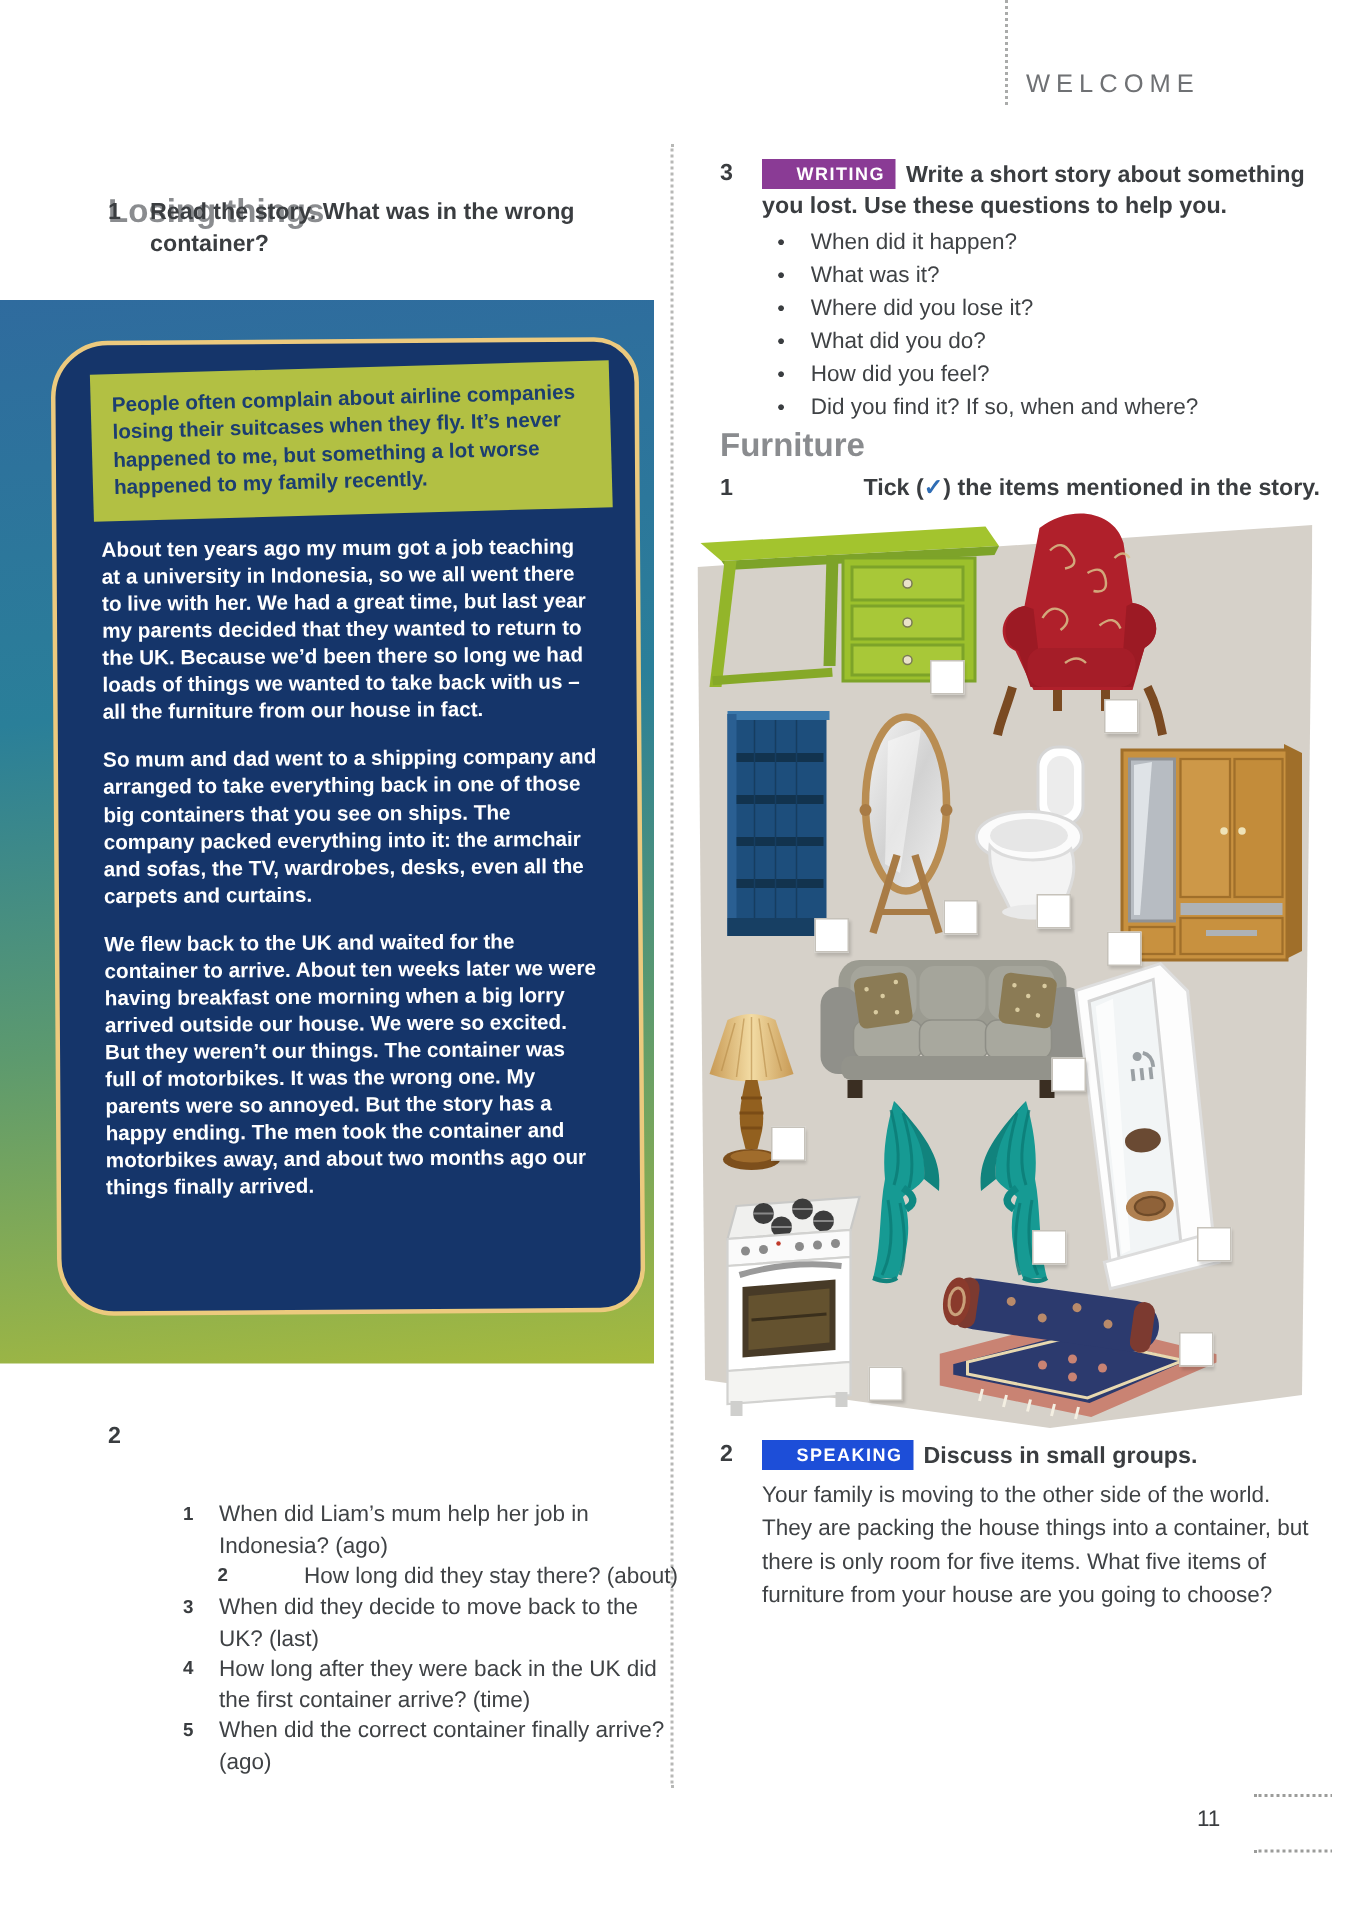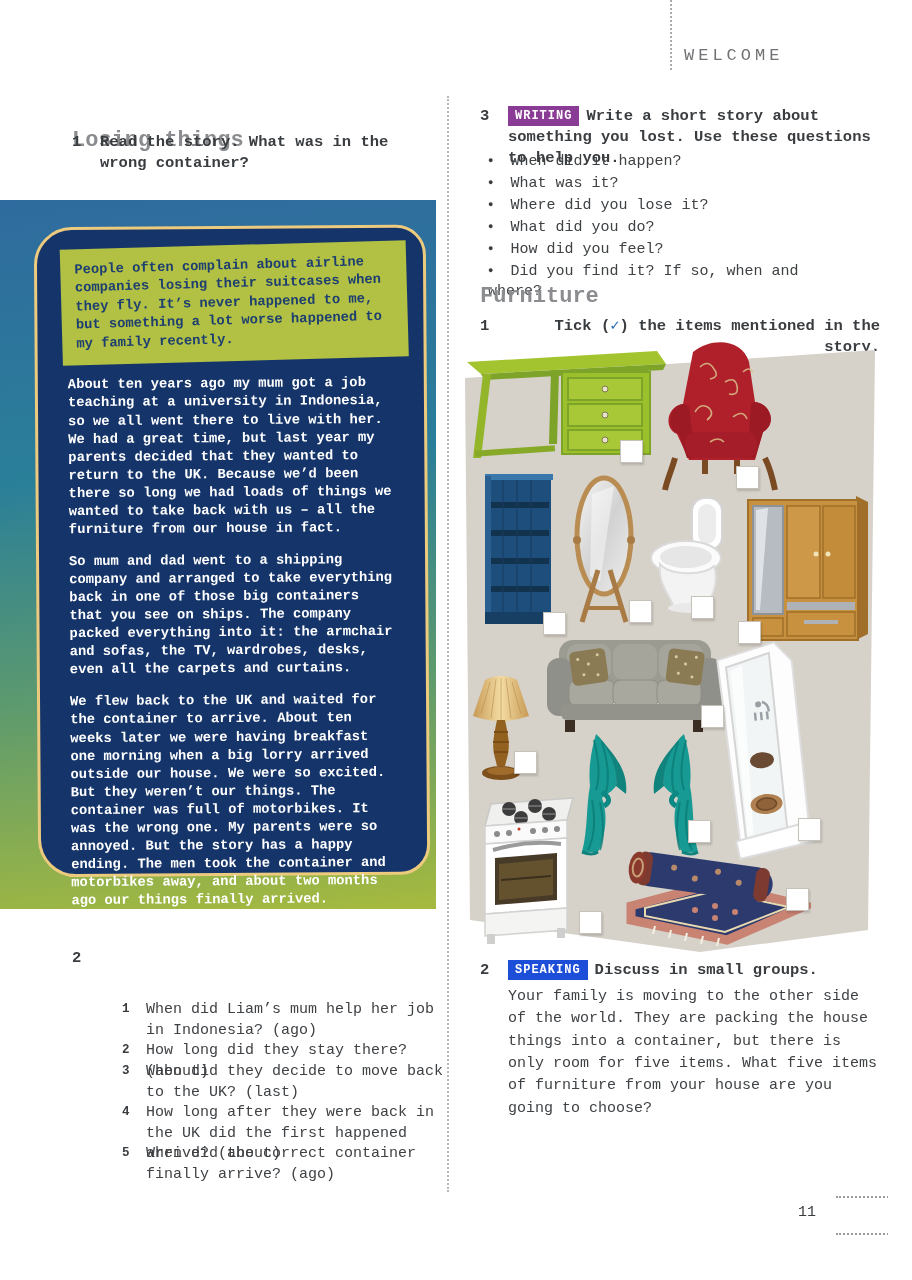--- a/index.html
+++ b/index.html
@@ -1,47 +1,47 @@
 <!DOCTYPE html>
 <html><head>
 <meta charset="utf-8">
 <style>
   html,body{margin:0;padding:0;background:#ffffff;}
   .page{position:relative;width:888px;height:1280px;background:#ffffff;overflow:hidden;
-        font-family:Liberation Mono, monospace;color:#3f4245;}
+        font-family:Liberation Sans, sans-serif;color:#3f4245;}
   
   .welcome-divider{position:absolute;left:670px;top:0;height:70px;width:0;border-left:2px dotted #aaabaa;}
   .welcome{position:absolute;left:684px;top:46px;font-size:17px;letter-spacing:4px;color:#6f7174;font-weight:400;}
   .col-divider{position:absolute;left:447px;top:96px;height:1096px;width:0;border-left:2px dotted #b7b8b6;}
   
   .sec-title{position:absolute;margin:0;font-size:22px;font-weight:bold;color:#8a8c8f;}
   .t-losing{left:72px;top:80px;margin-top:48px;}
   .t-furniture{left:480px;top:284px;}
   
   .exnum{position:absolute;font-weight:bold;font-size:15.5px;color:#3a3d40;}
   .exhead{position:absolute;font-weight:bold;font-size:15.5px;line-height:1.35;color:#3a3d40;}
   .qnum{font-weight:bold;font-size:12.5px;color:#3a3d40;display:inline-block;width:24px;vertical-align:top;padding-top:1px;}
   .badge{display:inline-block;color:#fff;font-weight:bold;font-size:12px;letter-spacing:1px;
-         padding:2px 7px 2px 7px;margin-right:7px;vertical-align:1px;}
+         padding:2px 7px 2px 23px;margin-right:7px;vertical-align:1px;}
   .badge-writing{background:#8a3b95;}
   .badge-speaking{background:#1d4ed8;}
   
   .storybox{position:absolute;left:0;top:200px;width:436px;height:709px;
     background:linear-gradient(175deg,#2f6b9e 0%,#2a7f99 38%,#5d9a6e 68%,#a6ba3e 100%);}
   .storyframe{position:absolute;left:36px;top:26px;width:330px;height:610px;background:#15356a;
     border:3px solid #ecca7e;border-radius:38px 30px 30px 38px;padding:16px 26px 18px 30px;
     transform:rotate(-0.4deg);}
   .quote{background:#b2c043;color:#1c3e70;font-weight:bold;font-size:13.8px;line-height:1.34;
     padding:12px 14px;width:318px;margin-left:-6px;transform:rotate(-1.2deg);}
   .sp{color:#ffffff;font-weight:bold;font-size:13.8px;line-height:1.31;margin:14px 0 0 0;}
   
   .q-row{position:absolute;left:122px;width:330px;font-size:15px;line-height:1.38;color:#3f4245;}
   .q-text{display:inline-block;width:300px;vertical-align:top;}
   
-  .bullet-row{position:absolute;left:488px;width:360px;font-size:15px;line-height:1.35;color:#3f4245;}
+  .bullet-row{position:absolute;left:518px;width:360px;font-size:15px;line-height:1.35;color:#3f4245;}
   .bullet-row::before{content:"●";font-size:9px;vertical-align:2px;margin-right:17px;color:#3a3d40;}
   .tick{color:#2f6db5;font-weight:bold;}
   
   .collage{position:absolute;left:463px;top:346px;width:412px;height:614px;}
   .collage-bg{position:absolute;left:0;top:0;width:412px;height:614px;background:#d6d1c9;
     clip-path:polygon(2px 32px,412px 4px,405px 584px,237px 606px,7px 574px);}
   .citem{position:absolute;}
   .checkbox{position:absolute;width:21px;height:21px;background:#ffffff;border:1px solid #c6c2ba;
     box-shadow:1px 2px 2px rgba(0,0,0,0.15);}
   
@@ -70,26 +70,26 @@
       <p class="sp">About ten years ago my mum got a job teaching at a university in Indonesia, so we all went there to live with her. We had a great time, but last year my parents decided that they wanted to return to the UK. Because we’d been there so long we had loads of things we wanted to take back with us – all the furniture from our house in fact.</p>
       <p class="sp">So mum and dad went to a shipping company and arranged to take everything back in one of those big containers that you see on ships. The company packed everything into it: the armchair and sofas, the TV, wardrobes, desks, even all the carpets and curtains.</p>
       <p class="sp">We flew back to the UK and waited for the container to arrive. About ten weeks later we were having breakfast one morning when a big lorry arrived outside our house. We were so excited. But they weren’t our things. The container was full of motorbikes. It was the wrong one. My parents were so annoyed. But the story has a happy ending. The men took the container and motorbikes away, and about two months ago our things finally arrived.</p>
     </div>
   </div>
 
   <span class="exnum" style="left:72px;top:949px;">2</span>
 
   <div class="q-row" style="top:1000px;">
     <span class="qnum">1</span><span class="q-text">When did Liam’s mum help her job in Indonesia? (ago)</span></div>
-  <div class="q-row" style="top:1041px;">
+  <div class="q-row" style="top:1041px;text-align:right;">
     <span class="qnum">2</span><span class="q-text">How long did they stay there? (about)</span></div>
   <div class="q-row" style="top:1062px;">
     <span class="qnum">3</span><span class="q-text">When did they decide to move back to the UK? (last)</span></div>
   <div class="q-row" style="top:1103px;">
-    <span class="qnum">4</span><span class="q-text">How long after they were back in the UK did the first happened arrive? (about)</span></div>
+    <span class="qnum">4</span><span class="q-text">How long after they were back in the UK did the first container arrive? (time)</span></div>
   <div class="q-row" style="top:1144px;">
     <span class="qnum">5</span><span class="q-text">When did the correct container finally arrive? (ago)</span></div>
 
   <span class="exnum" style="left:480px;top:107px;">3</span>
   <div class="exhead" style="left:508px;top:106px;width:372px;">
     <span class="badge badge-writing">WRITING</span><span>Write a short story about something you lost. Use these questions to help you.</span>
   </div>
 
   <div class="bullet-row" style="top:152px;">When did it happen?</div>
   <div class="bullet-row" style="top:174px;">What was it?</div>

